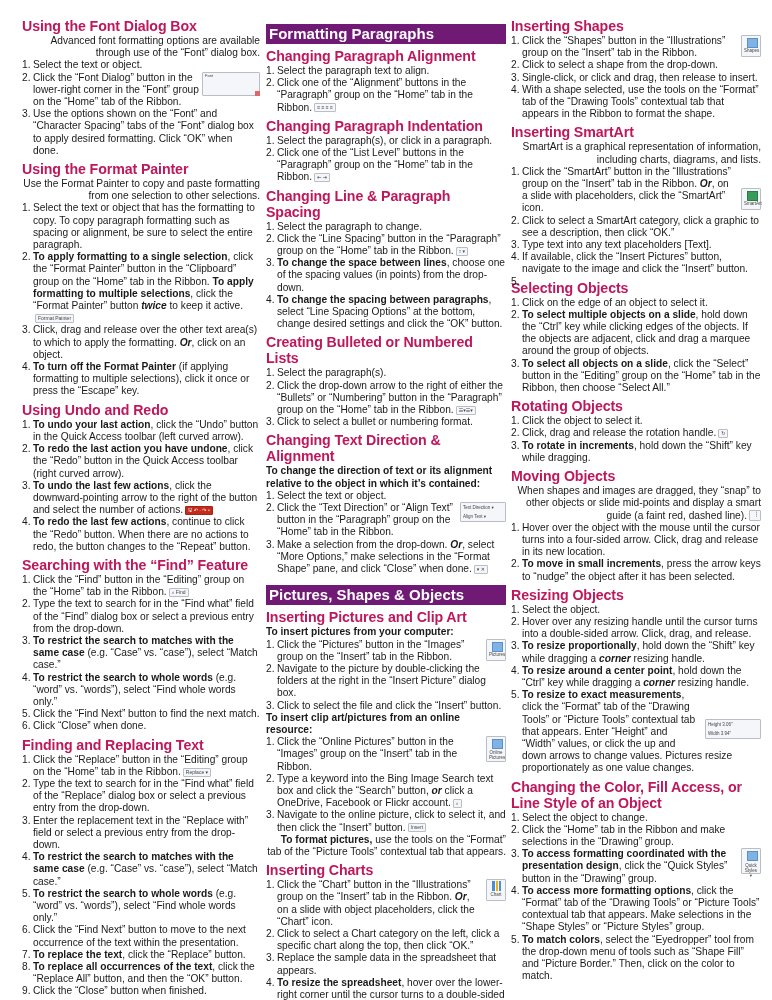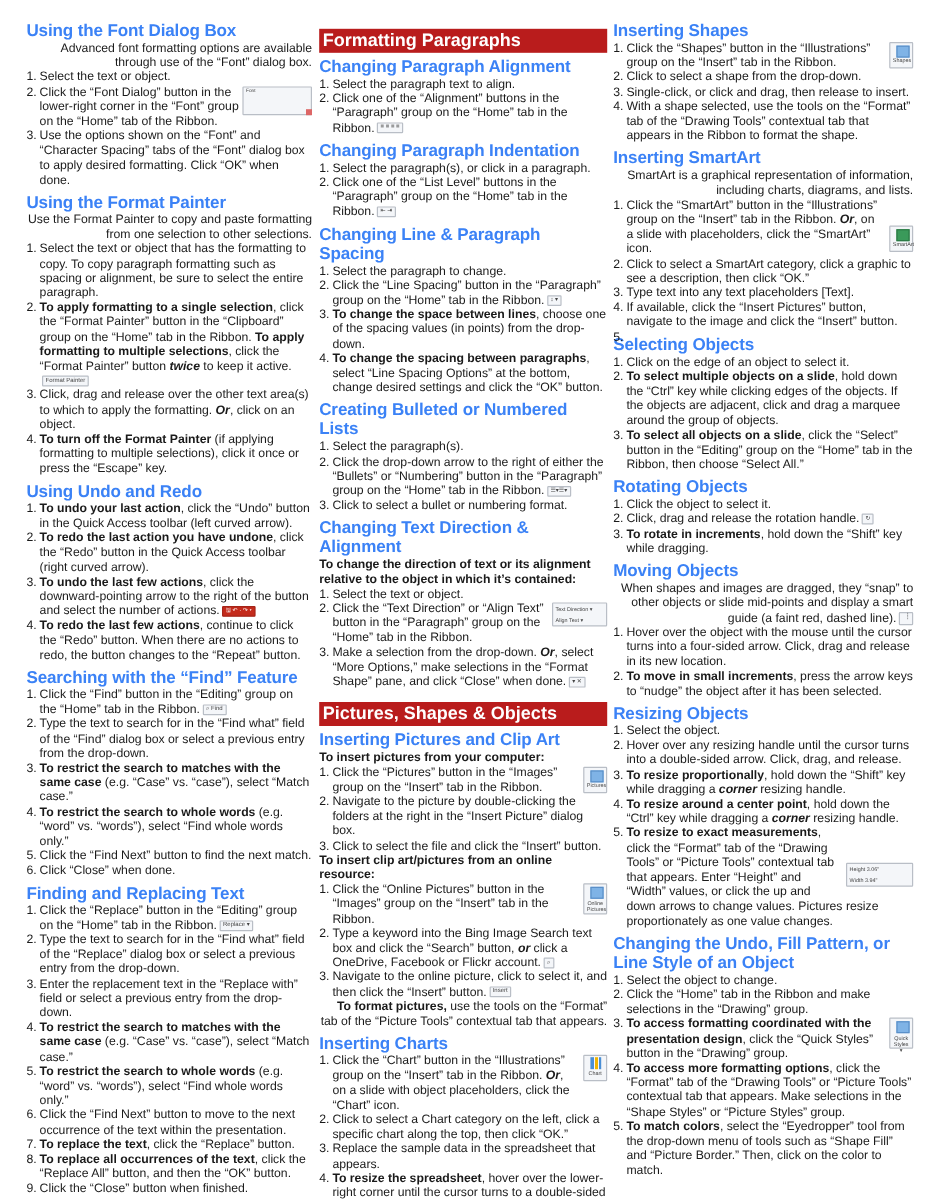--- a/index.html
+++ b/index.html
@@ -2,23 +2,23 @@
 <html><head>
 <meta charset="utf-8">
 <style>
   * { box-sizing: border-box; margin: 0; padding: 0; }
   html, body { width: 772px; height: 1000px; background: #ffffff; overflow: hidden; }
   body { font-family: "Liberation Sans", sans-serif; color: #1a1a1a; font-size: 10.2px; line-height: 12.2px; position: relative; }
   .col { position: absolute; top: 14px; }
   .c1 { left: 22px; width: 238px; }
   .c2 { left: 266px; width: 240px; }
   .c3 { left: 511px; width: 250px; }
-  h2.h { color: #3b82f6; font-size: 14.2px; line-height: 16px; font-weight: bold; margin: 4px 0 1px 0; letter-spacing: -0.1px; }
+  h2.h { color: #be185d; font-size: 14.2px; line-height: 16px; font-weight: bold; margin: 4px 0 1px 0; letter-spacing: -0.1px; }
   .c1 h2.h:first-child, .c3 h2.h:first-child { margin-top: 4px; }
-  .bar { background: #b91c1c; color: #ffffff; font-size: 15px; line-height: 20px; font-weight: bold; padding: 0 3px; margin: 10px 0 2px 0; }
+  .bar { background: #701a75; color: #ffffff; font-size: 15px; line-height: 20px; font-weight: bold; padding: 0 3px; margin: 10px 0 2px 0; }
   .c2 .bar:first-child { margin-top: 10px; }
   p.t { margin: 0; text-align: right; }
   p.sub { font-weight: bold; margin: 0; }
   ol { list-style: none; margin: 0; padding: 0; }
   ol li { position: relative; padding-left: 11px; margin: 0; }
   ol li .n { position: absolute; left: 0; top: 0; }
   b { font-weight: bold; }
   i { font-style: italic; font-weight: bold; }
   .ico { display: inline-block; vertical-align: middle; border: 1px solid #b9bec6; background: #f4f6f9; border-radius: 1px; font-size: 5px; line-height: 7px; color: #444; padding: 0 2px; height: 9px; margin-left: 2px; }
   .ico.red { background: #c42b1c; border-color: #a52418; color: #fff; }
@@ -191,21 +191,21 @@
 
   <h2 class="h">Resizing Objects</h2>
   <ol>
     <li><span class="n">1.</span><span>Select the object.</span></li>
     <li><span class="n">2.</span><span>Hover over any resizing handle until the cursor turns into a double-sided arrow. Click, drag, and release.</span></li>
     <li><span class="n">3.</span><b>To resize proportionally</b><span>, hold down the “Shift” key while dragging a </span><i>corner</i><span> resizing handle.</span></li>
     <li><span class="n">4.</span><b>To resize around a center point</b><span>, hold down the “Ctrl” key while dragging a </span><i>corner</i><span> resizing handle.</span></li>
     <li><span class="n">5.</span><span class="ico hw" style="margin-top:30px;width:56px;"><span>Height</span> <span>3.06"</span><br><span>Width</span> <span>3.94"</span></span><b>To resize to exact measurements</b><span>, click the “Format” tab of the “Drawing Tools” or “Picture Tools” contextual tab that appears. Enter “Height” and “Width” values, or click the up and down arrows to change values. Pictures resize proportionately as one value changes.</span></li>
   </ol>
 
-  <h2 class="h">Changing the Undo, Fill Pattern, or Line Style of an Object</h2>
+  <h2 class="h">Changing the Color, Fill Access, or Line Style of an Object</h2>
   <ol>
     <li><span class="n">1.</span><span>Select the object to change.</span></li>
     <li><span class="n">2.</span><span>Click the “Home” tab in the Ribbon and make selections in the “Drawing” group.</span></li>
     <li><span class="n">3.</span><span class="ico big" style="height:26px;padding-top:14px;">Quick Styles ▾</span><b>To access formatting coordinated with the presentation design</b><span>, click the “Quick Styles” button in the “Drawing” group.</span></li>
     <li><span class="n">4.</span><b>To access more formatting options</b><span>, click the “Format” tab of the “Drawing Tools” or “Picture Tools” contextual tab that appears. Make selections in the “Shape Styles” or “Picture Styles” group.</span></li>
     <li><span class="n">5.</span><b>To match colors</b><span>, select the “Eyedropper” tool from the drop-down menu of tools such as “Shape Fill” and “Picture Border.” Then, click on the color to match.</span></li>
   </ol>
 </div>
 
 </body></html>

